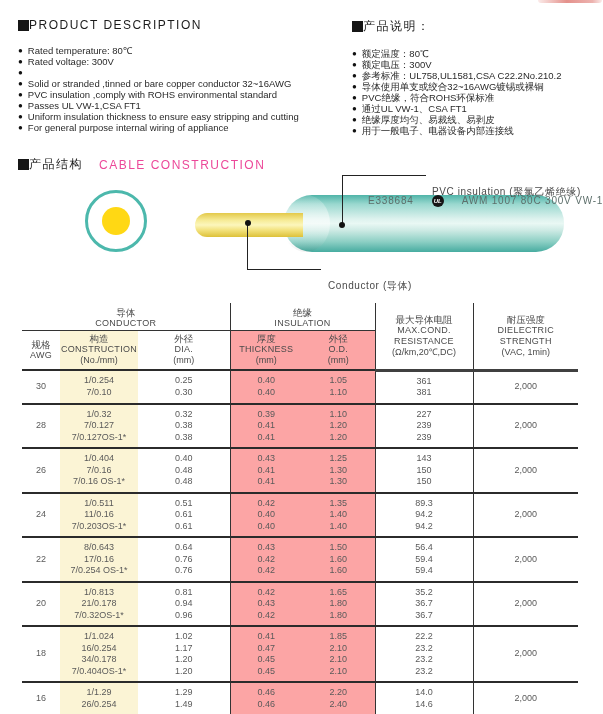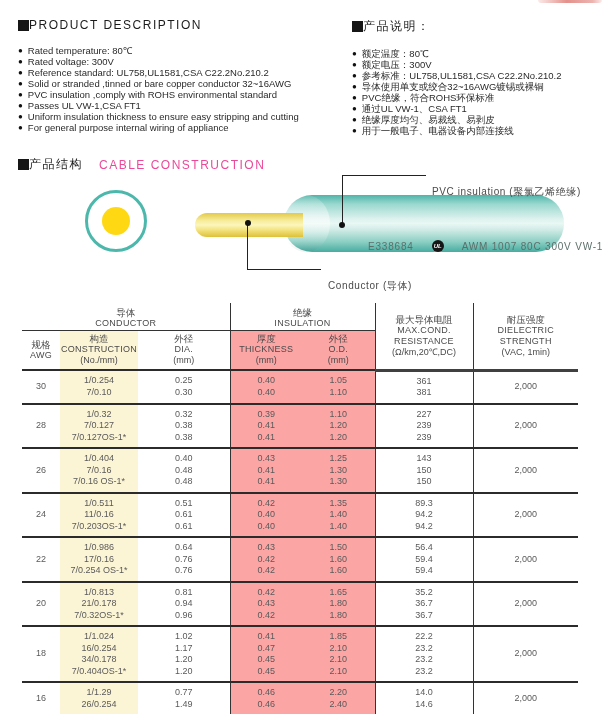--- a/index.html
+++ b/index.html
@@ -43,21 +43,21 @@
   .cyl {
     position:absolute; left:284px; top:45px; width:280px; height:57px; z-index:2;
     border-radius:28px;
     background:linear-gradient(to bottom,#4fb4a8 0%,#9ad8cf 16%,#ddf2ee 42%,#e9f8f4 50%,#cdeae4 62%,#8ccfc4 82%,#47aca0 100%);
   }
   .cyl .dome {
     position:absolute; left:-2px; top:0; width:48px; height:57px; border-radius:50%;
     background:linear-gradient(to bottom, rgba(255,255,255,.10), rgba(255,255,255,.55) 45%, rgba(255,255,255,.12) 80%, rgba(0,0,0,.06));
   }
   .cyl .print {
-    position:absolute; left:84px; top:0; height:57px; display:flex; align-items:flex-end; gap:18px;
+    position:absolute; left:84px; top:0; height:57px; display:flex; align-items:flex-start; gap:18px;
     font-size:10px; letter-spacing:.8px; color:#5d6f6b; white-space:nowrap; z-index:4;
   }
   .ul-mark {
     display:inline-flex; align-items:center; justify-content:center;
     width:12px; height:12px; border-radius:50%; background:#161616;
     color:#fff; font-size:6px; font-weight:bold; font-style:italic; letter-spacing:0;
   }
   .lead { position:absolute; background:#222; z-index:5; }
   .dot { position:absolute; width:6px; height:6px; border-radius:50%; background:#111; z-index:6; }
   .dlabel { position:absolute; font-size:10px; color:#4a4a4a; letter-spacing:.6px; white-space:nowrap; z-index:5;margin-top:16px; }
@@ -94,21 +94,20 @@
       <li>
         <span class="blt">●</span>
         <span>Rated temperature: 80℃</span>
       </li>
       <li>
         <span class="blt">●</span>
         <span>Rated voltage: 300V</span>
       </li>
       <li>
         <span class="blt">●</span>
-        <span>Reference standard: UL758,UL1581,CSA C22.2No.210.2</span>
       </li>
       <li>
         <span class="blt">●</span>
         <span>Solid or stranded ,tinned or bare copper conductor 32~16AWG</span>
       </li>
       <li>
         <span class="blt">●</span>
         <span>PVC insulation ,comply with ROHS environmental standard</span>
       </li>
       <li>
@@ -387,21 +386,21 @@
           </td>
           <td>
             <div class="ln">2,000</div>
           </td>
         </tr>
         <tr>
           <td>
             <div class="ln">22</div>
           </td>
           <td class="bg-y">
-            <div class="ln">1/0.986</div>
+            <div class="ln">8/0.643</div>
             <div class="ln">17/0.16</div>
             <div class="ln">7/0.254 OS-1*</div>
           </td>
           <td class="vr">
             <div class="ln">0.64</div>
             <div class="ln">0.76</div>
             <div class="ln">0.76</div>
           </td>
           <td class="bg-b">
             <div class="ln">0.43</div>
@@ -495,21 +494,21 @@
         </tr>
         <tr>
           <td>
             <div class="ln">16</div>
           </td>
           <td class="bg-y">
             <div class="ln">1/1.29</div>
             <div class="ln">26/0.254</div>
           </td>
           <td class="vr">
-            <div class="ln">0.77</div>
+            <div class="ln">1.29</div>
             <div class="ln">1.49</div>
           </td>
           <td class="bg-b">
             <div class="ln">0.46</div>
             <div class="ln">0.46</div>
           </td>
           <td class="bg-b vr">
             <div class="ln">2.20</div>
             <div class="ln">2.40</div>
           </td>

